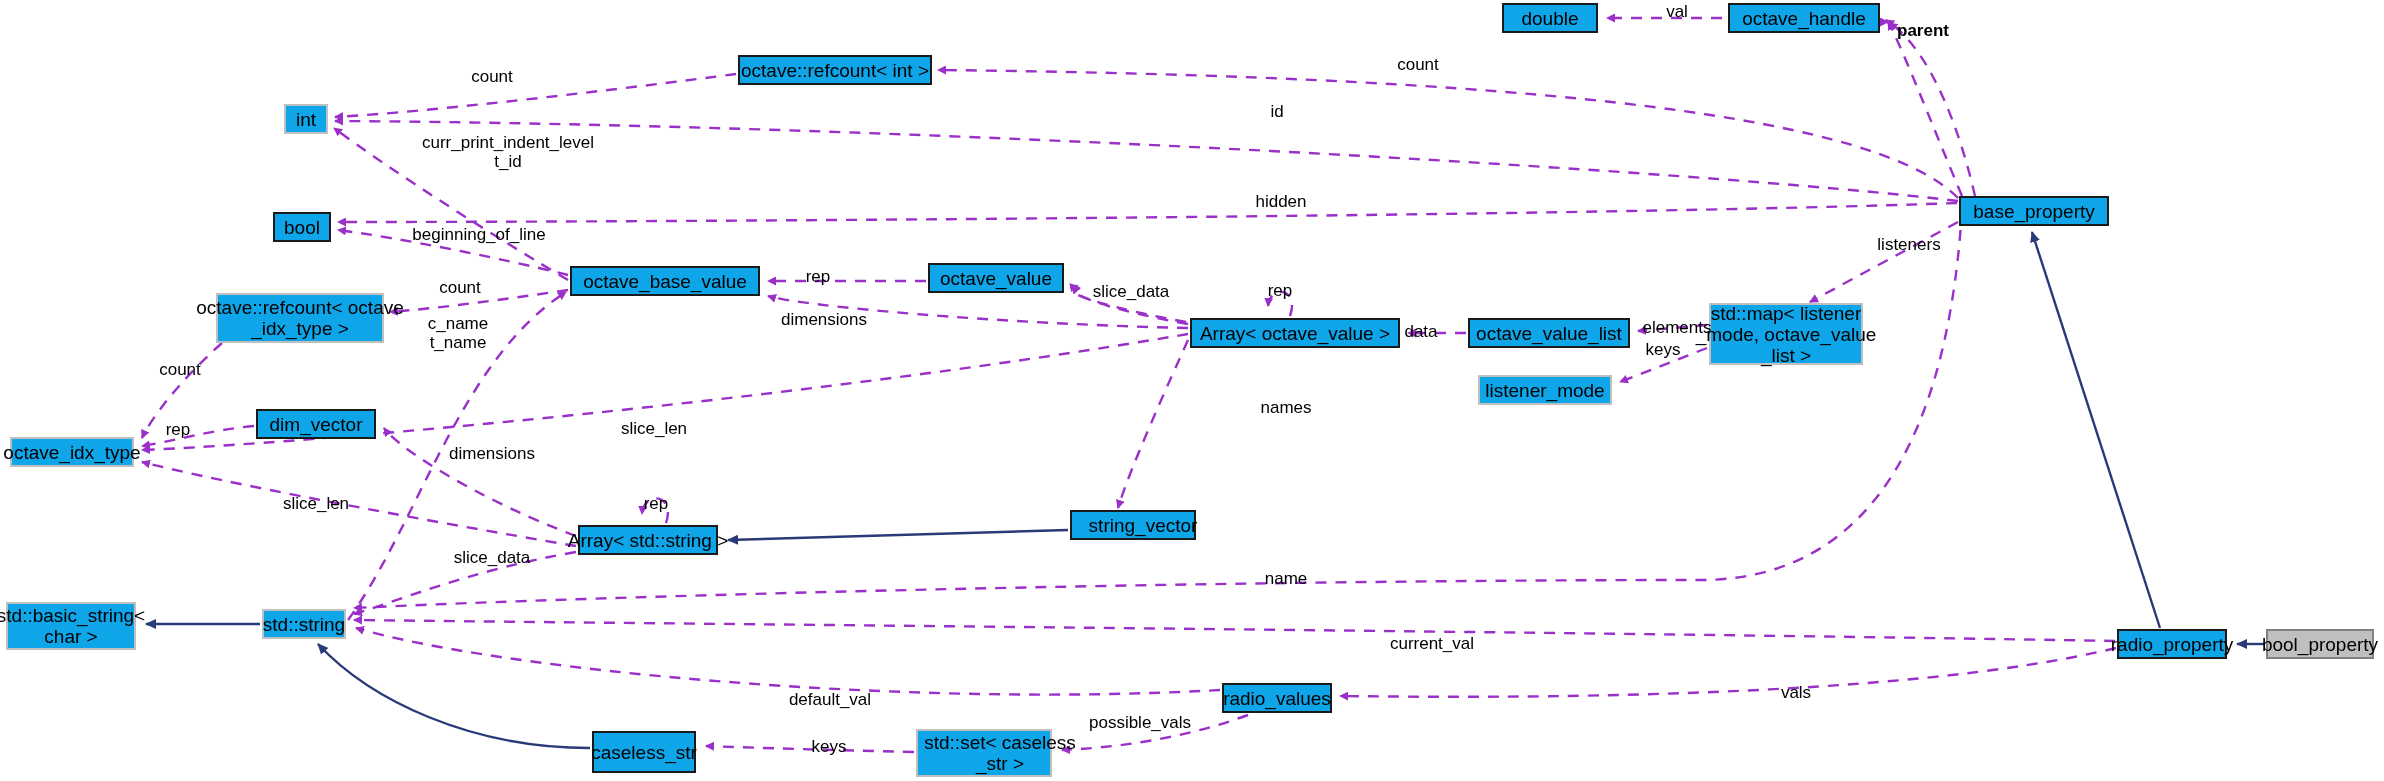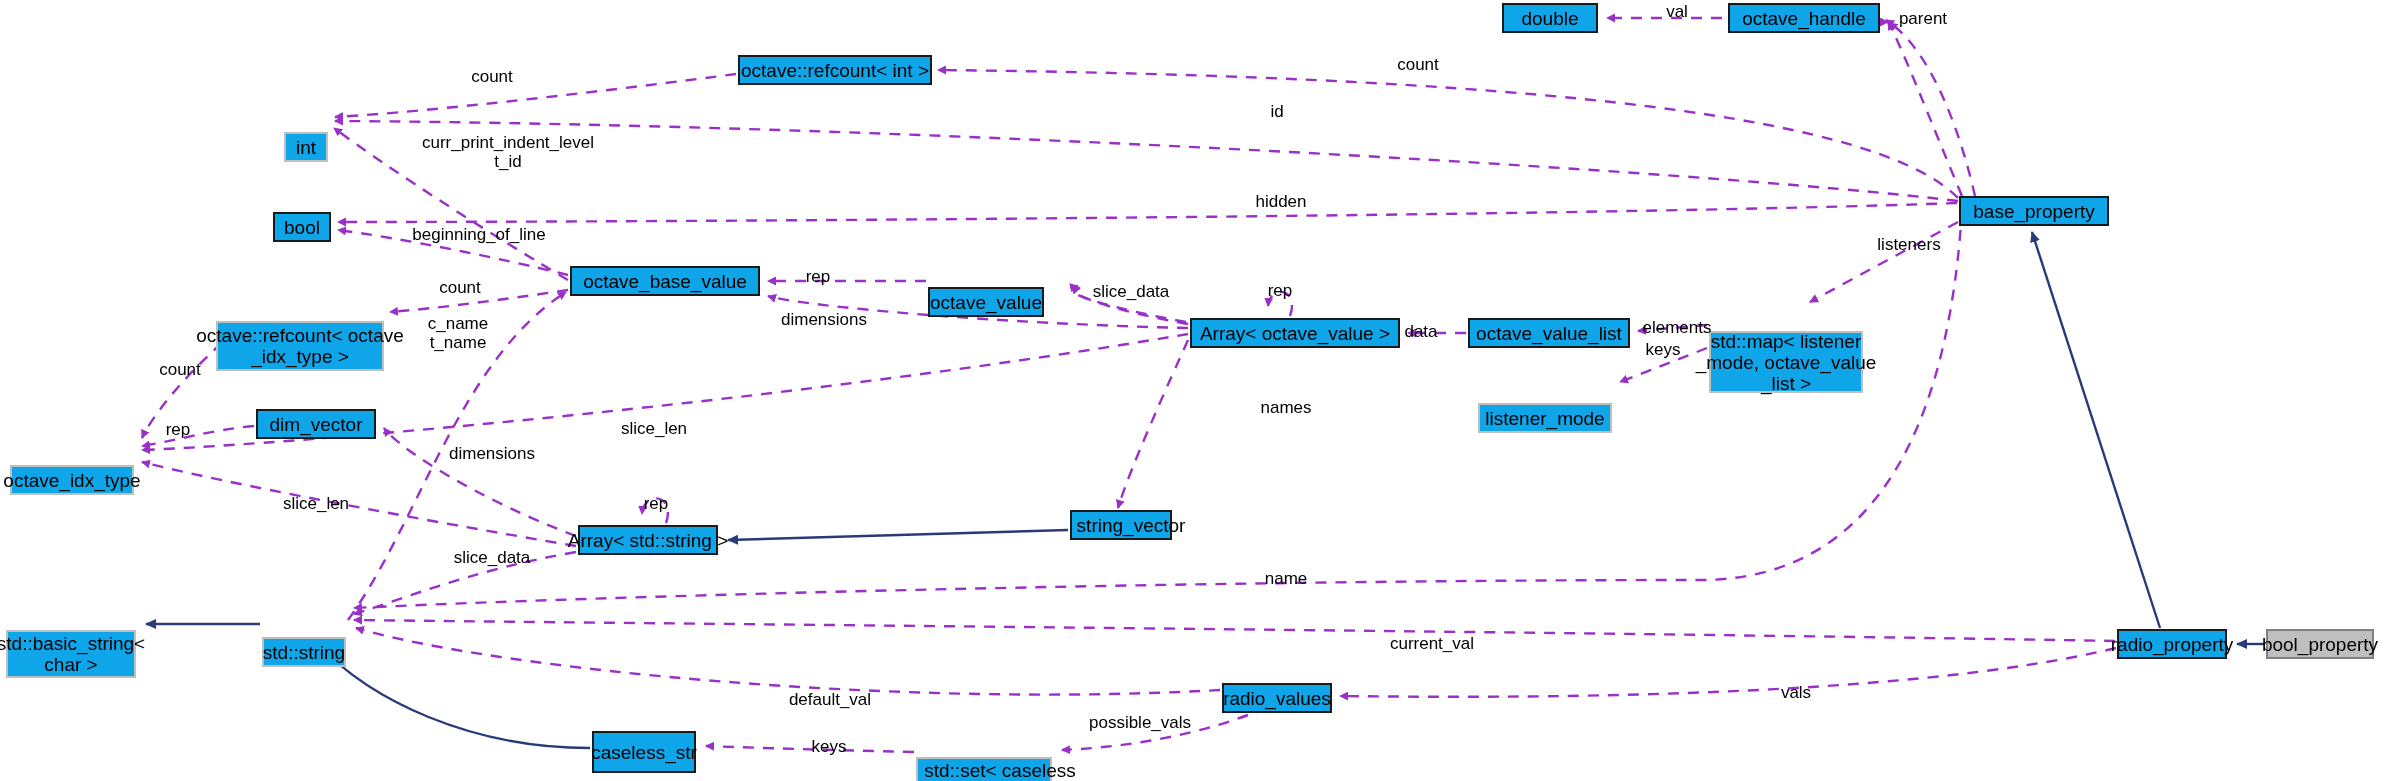--- a/index.html
+++ b/index.html
@@ -24,21 +24,21 @@
     border:1px solid #404040;
     color:#000000;
     font-size:19px;
     line-height:21px;
     white-space:pre;
     z-index:5;
   }
   
   .node.solid{border:2px solid #1a1a1a;}
   
-  .node.light{border:2px solid #bfbfbf;margin-top:28px;}
+  .node.light{border:2px solid #bfbfbf;}
   .node.current{background:#bfbfbf;border:2px solid #808080;}
   .elabel{
     position:absolute;
     font-family:"Liberation Sans","DejaVu Sans",sans-serif;
     font-size:17px;
     line-height:19px;
     color:#000000;
     white-space:pre;
     text-align:center;
     z-index:6;
@@ -143,44 +143,44 @@
       <path d="M2264,644 L2237,644"></path>
     </g>
   </svg>
 <div class="node solid" style="left: 1502px; top: 3px; width: 96px; height: 30px;">double</div>
     <div class="node solid" style="left: 1728px; top: 3px; width: 152px; height: 30px;">octave_handle</div>
     <div class="node solid" style="left: 738px; top: 55px; width: 194px; height: 30px;">octave::refcount&lt; int &gt;</div>
     <div class="node light" style="left: 284px; top: 104px; width: 44px; height: 30px;">int</div>
     <div class="node solid" style="left: 273px; top: 212px; width: 58px; height: 30px;">bool</div>
     <div class="node solid" style="left: 1959px; top: 196px; width: 150px; height: 30px;">base_property</div>
     <div class="node solid" style="left: 570px; top: 266px; width: 190px; height: 30px;">octave_base_value</div>
-    <div class="node solid" style="left: 928px; top: 287px; width: 116px; height: 30px;">octave_value</div>
+    <div class="node solid" style="left: 928px; top: 263px; width: 136px; height: 30px;">octave_value</div>
     <div class="node light" style="left: 216px; top: 293px; width: 168px; height: 50px;">octave::refcount&lt; octave
 _idx_type &gt;</div>
     <div class="node solid" style="left: 1190px; top: 318px; width: 210px; height: 30px;">Array&lt; octave_value &gt;</div>
     <div class="node solid" style="left: 1468px; top: 318px; width: 162px; height: 30px;">octave_value_list</div>
     <div class="node light" style="left: 1709px; top: 303px; width: 154px; height: 62px;">std::map&lt; listener
 _mode, octave_value
 _list &gt;</div>
     <div class="node light" style="left: 1478px; top: 375px; width: 134px; height: 30px;">listener_mode</div>
     <div class="node solid" style="left: 256px; top: 409px; width: 120px; height: 30px;">dim_vector</div>
     <div class="node light" style="left: 10px; top: 437px; width: 124px; height: 30px;">octave_idx_type</div>
     <div class="node solid" style="left: 578px; top: 525px; width: 140px; height: 30px;">Array&lt; std::string &gt;</div>
-    <div class="node solid" style="left: 1070px; top: 510px; width: 102px; height: 30px; padding-left: 20px;">string_vector</div>
+    <div class="node solid" style="left: 1070px; top: 510px; width: 126px; height: 30px; padding-left: 20px;">string_vector</div>
     <div class="node light" style="left: 6px; top: 602px; width: 130px; height: 48px;">std::basic_string&lt;
 char &gt;</div>
     <div class="node light" style="left: 262px; top: 609px; width: 84px; height: 30px;">std::string</div>
     <div class="node solid" style="left: 2117px; top: 629px; width: 110px; height: 30px;">radio_property</div>
     <div class="node current" style="left: 2266px; top: 629px; width: 108px; height: 30px;">bool_property</div>
     <div class="node solid" style="left: 1222px; top: 683px; width: 110px; height: 30px;">radio_values</div>
     <div class="node solid" style="left: 592px; top: 731px; width: 104px; height: 42px;">caseless_str</div>
     <div class="node light" style="left: 916px; top: 729px; width: 136px; height: 48px; padding-left: 32px;">std::set&lt; caseless
 _str &gt;</div>
     <div class="elabel" style="left: 1655px; top: 2px; width: 44px;">val</div>
-    <div class="elabel" style="left: 1890px; top: 9px; width: 66px;">parent</div>
+    <div class="elabel" style="left: 1890px; top: 21px; width: 66px; font-weight: bold;">parent</div>
     <div class="elabel" style="left: 464px; top: 67px; width: 56px;">count</div>
     <div class="elabel" style="left: 1390px; top: 55px; width: 56px;">count</div>
     <div class="elabel" style="left: 1266px; top: 102px; width: 22px;">id</div>
     <div class="elabel" style="left: 396px; top: 133px; width: 224px;">curr_print_indent_level
 t_id</div>
     <div class="elabel" style="left: 1248px; top: 192px; width: 66px;">hidden</div>
     <div class="elabel" style="left: 398px; top: 225px; width: 162px;">beginning_of_line</div>
     <div class="elabel" style="left: 800px; top: 267px; width: 36px;">rep</div>
     <div class="elabel" style="left: 1084px; top: 282px; width: 94px;">slice_data</div>
     <div class="elabel" style="left: 1262px; top: 281px; width: 36px;">rep</div>

